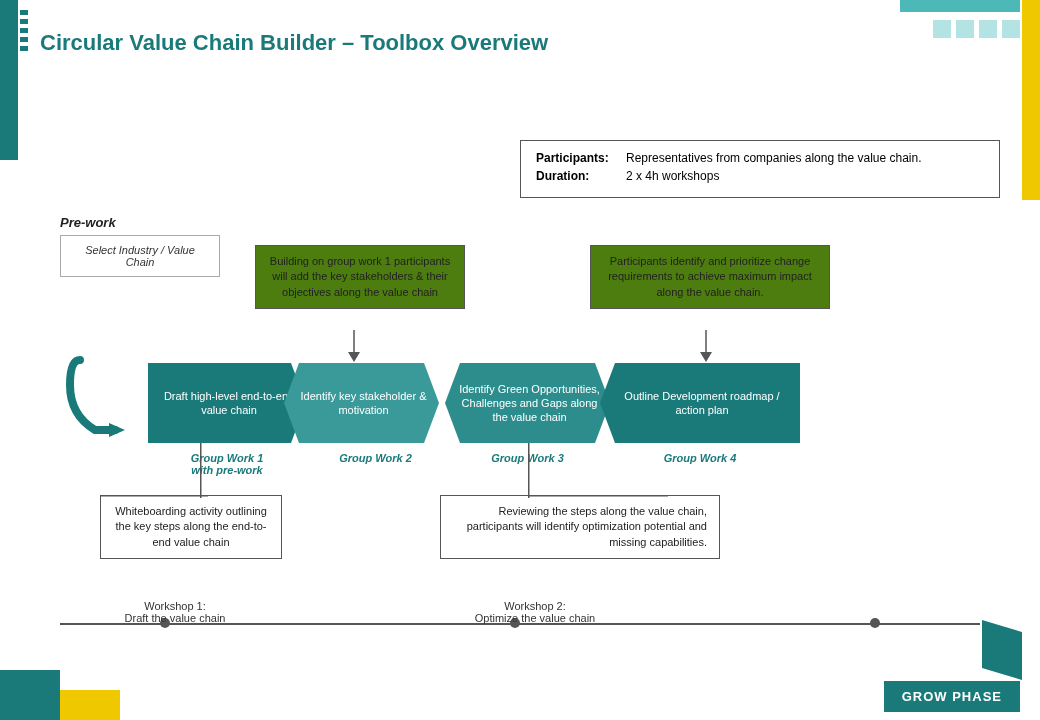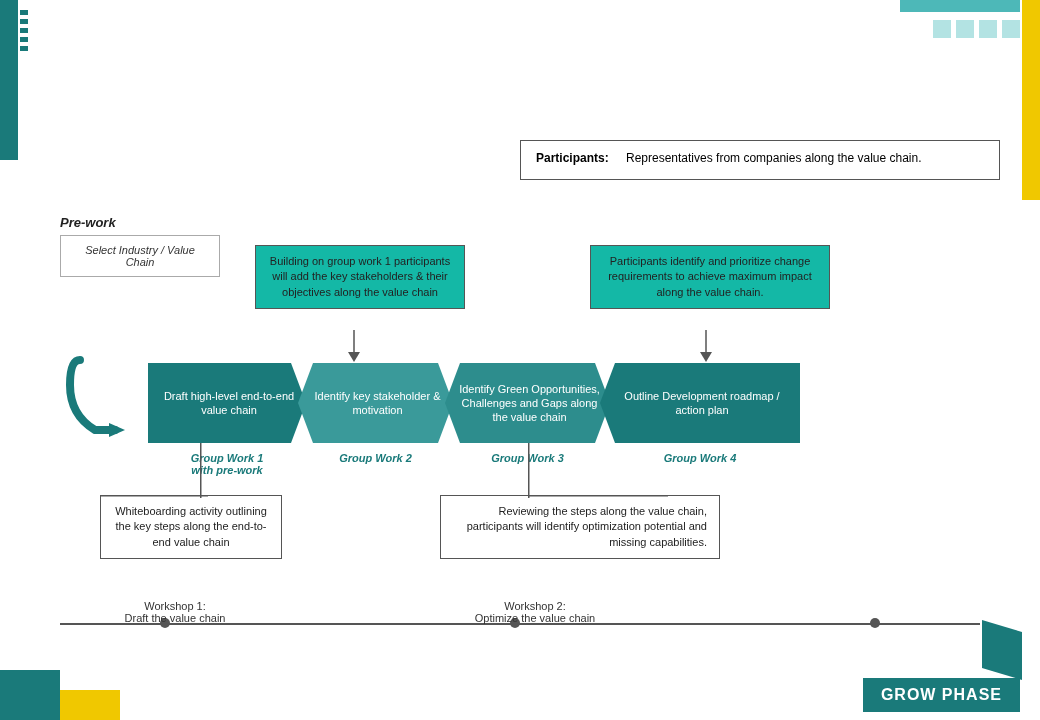--- a/index.html
+++ b/index.html
@@ -151,21 +151,21 @@
       background: #fff;
     }
 
     
     .desc-box {
       position: absolute;
       border: 1.5px solid #555;
       padding: 8px 12px;
       font-size: 11px;
       text-align: center;
-      background: #14b8a6;
+      background: #4d7c0f;
       color: #222;
       line-height: 1.4;
     }
     .desc-box-1 {
       top: 245px;
       left: 255px;
       width: 210px;
     }
     .desc-box-2 {
       top: 245px;
@@ -267,21 +267,21 @@
       white-space: nowrap;
     }
 
     
     .grow-badge {
       position: absolute;
       bottom: 8px;
       right: 20px;
       background: #1a7a7a;
       color: #fff;
-      font-size: 16px;
+      font-size: 13px;
       font-weight: bold;
       padding: 8px 18px;
       letter-spacing: 1px;
     }
   </style>
 </head>
 <body>
 
 <div class="deco-top-left"></div>
 <div class="deco-top-left-lines">
@@ -298,26 +298,31 @@
   <div class="deco-teal-sq"></div>
   <div class="deco-teal-sq"></div>
   <div class="deco-teal-sq"></div>
 </div>
 <div class="deco-bottom-left-teal"></div>
 <div class="deco-bottom-left-yellow"></div>
 <div class="deco-bottom-right-teal"></div>
 
 <div class="content">
 
+  <h1 class="title">Circular Value Chain Builder – Toolbox Overview</h1>
 
   <div class="info-box">
     <div class="info-row">
       <span class="info-label">Participants:</span>
       <span class="info-value">Representatives  from companies along the value chain.</span>
     </div>
+    <div class="info-row">
+      <span class="info-label">Duration:</span>
+      <span class="info-value">2 x 4h workshops</span>
+    </div>
   </div>
 </div>
 
 <div class="pre-work-label">Pre-work</div>
 
 <div class="pre-work-box">Select Industry / Value Chain</div>
 
 <div class="desc-box desc-box-1">Building on group work 1 participants will add the key stakeholders &amp; their objectives along the value chain</div>
 
 <div class="desc-box desc-box-2">Participants identify and prioritize change requirements  to achieve maximum impact along the value chain.</div>
@@ -340,21 +345,21 @@
 <div style="position:absolute; top:363px; left:148px; width:158px; height:80px;">
   <div class="pentagon-shape pentagon-first" style="width:158px; height:80px;">
     <span>Draft high-level end-to-end value chain</span>
   </div>
 </div>
 <div class="group-label" style="position:absolute; top:452px; left:148px; width:158px;">
   <div style="font-style:italic;">Group Work 1</div>
   <div style="font-style:italic;">with pre-work</div>
 </div>
 
-<div style="position:absolute; top:363px; left:298px; width:155px; height:100px;">
+<div style="position:absolute; top:363px; left:284px; width:155px; height:100px;">
   <div class="pentagon-shape pentagon-mid" style="width:155px; height:80px; background:#3a9a9a;">
     <span>Identify key stakeholder &amp; motivation</span>
   </div>
 </div>
 <div class="group-label" style="position:absolute; top:452px; left:298px; width:155px;">
   <div style="font-style:italic;">Group Work 2</div>
 </div>
 
 <div style="position:absolute; top:363px; left:445px; width:165px; height:80px;">
   <div class="pentagon-shape pentagon-mid" style="width:165px; height:80px; background:#2d8d8d;">

